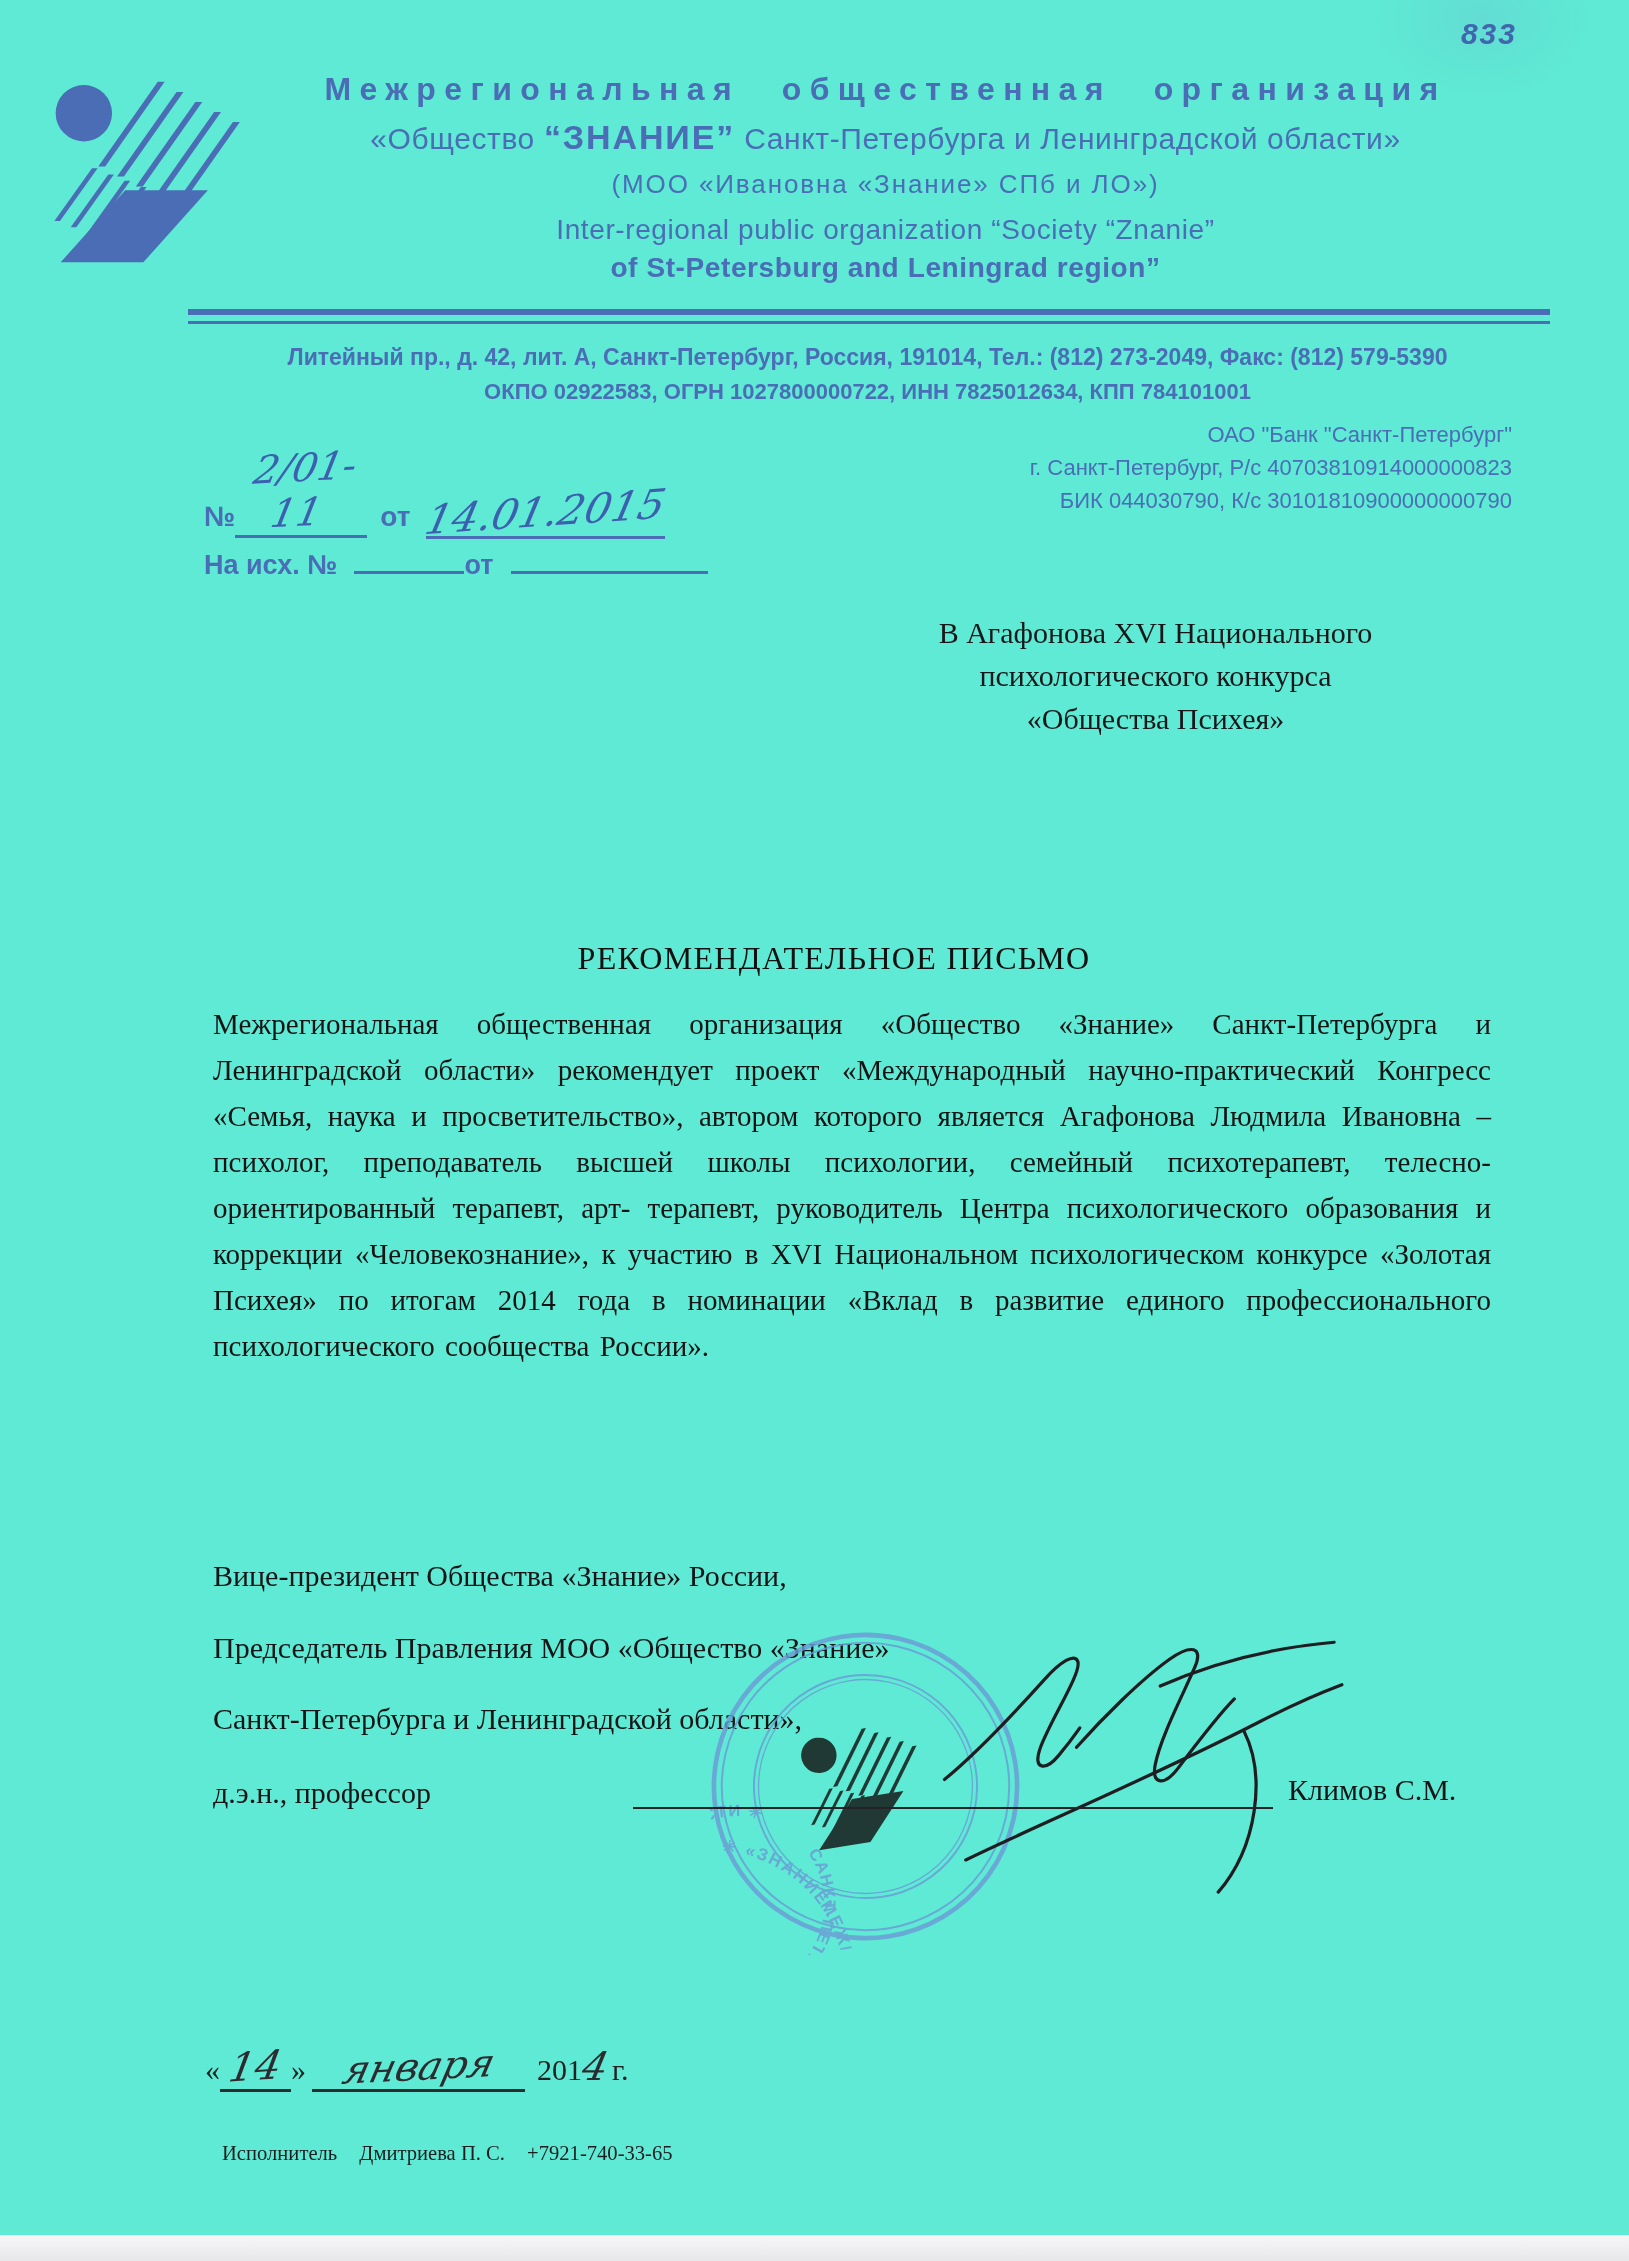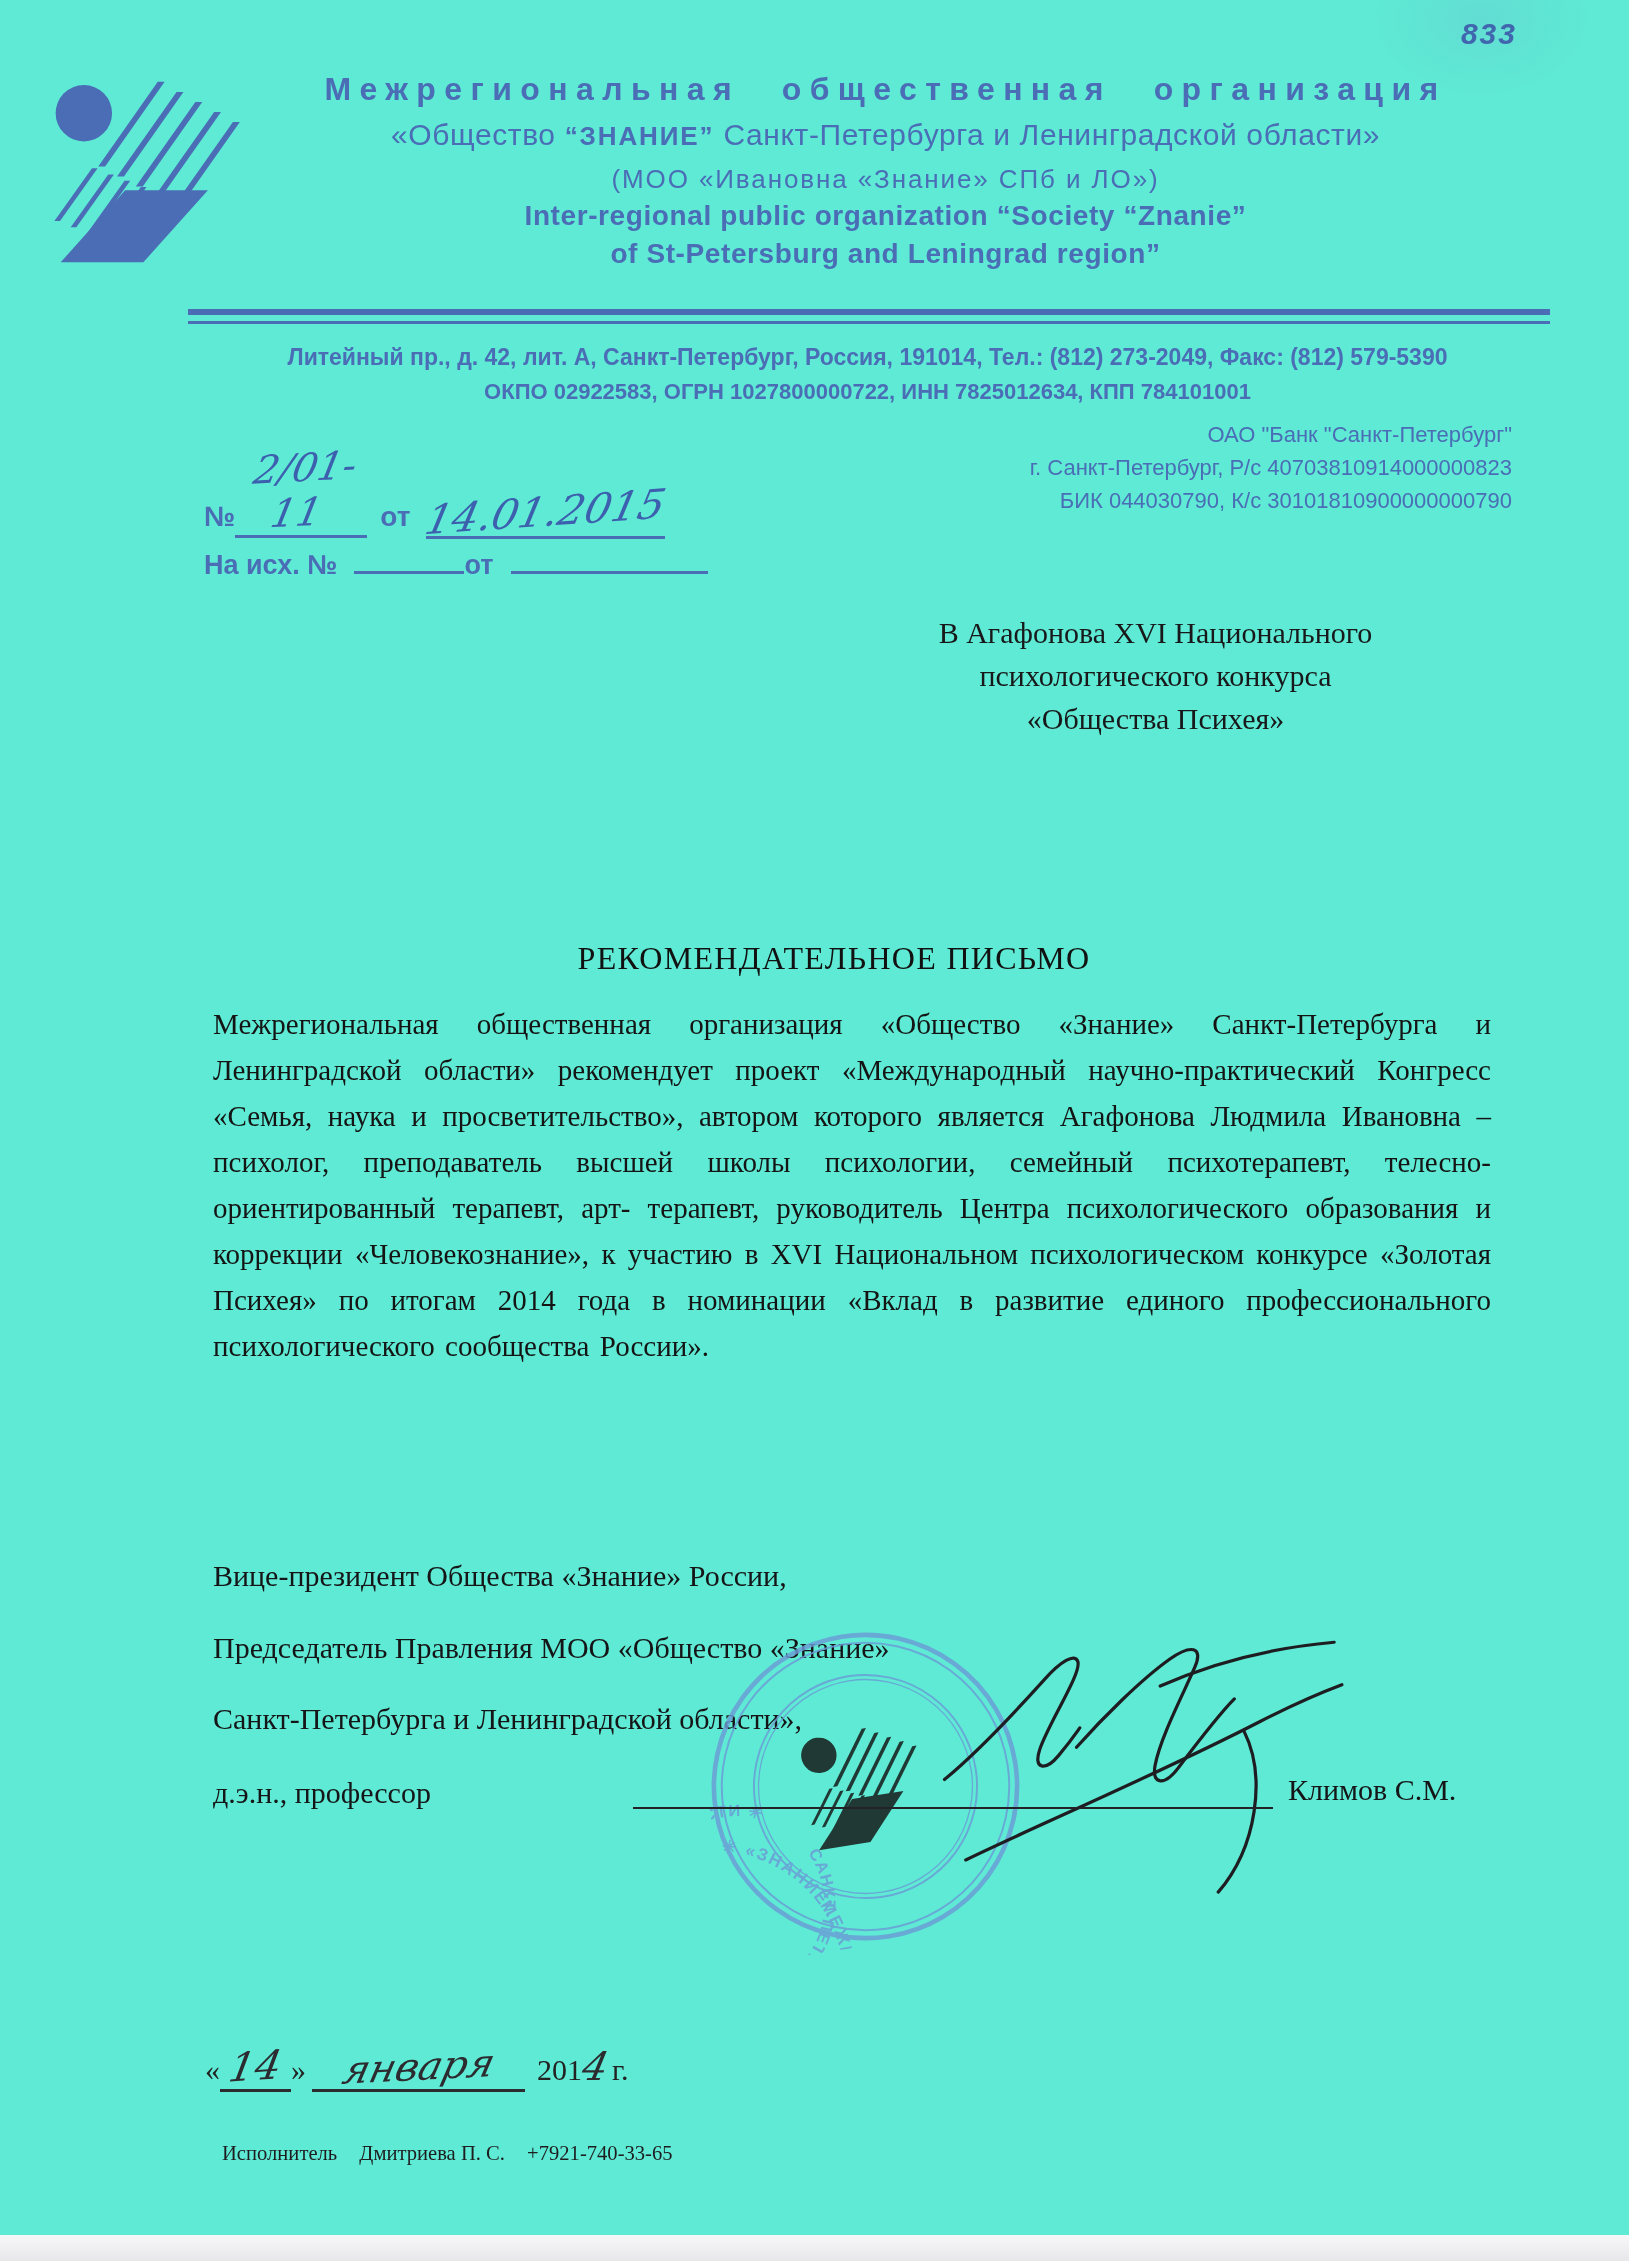--- a/index.html
+++ b/index.html
@@ -21,23 +21,23 @@
   }
   
   .logo{ position:absolute; left:45px; top:63px; width:213px; height:210px; color:#4a6db6;}
   .header-block{
     position:absolute; left:226px; top:71px; width:1319px;
     text-align:center; color:#4a6db6;
     font-family:"Liberation Sans", sans-serif;
   }
   .hl1{ font-size:32px; font-weight:700; letter-spacing:8.4px; word-spacing:24.5px;text-align:center; }
   .hl2{ margin-top:10.3px; font-size:30px; font-weight:500; letter-spacing:0.6px; }
-  .hl2 .znanie{ font-size:26px; font-weight:800; letter-spacing:1.9px; margin:0 9px; }
+  .hl2 .znanie{ font-size:34px; font-weight:800; letter-spacing:1.9px; margin:0 9px; }
   .hl3{ margin-top:11.6px; font-size:26px; font-weight:500; letter-spacing:1.9px; }
-  .hl4{ margin-top:5px; font-size:28px; font-weight:700; letter-spacing:0.6px; }
+  .hl4{ margin-top:14px; font-size:28px; font-weight:400; letter-spacing:0.6px; }
   .hl5{ margin-top:6.4px; font-size:28px; font-weight:700; letter-spacing:0.6px; }
   .rule{
     position:absolute; left:188px; top:309px; width:1362px; height:5.8px;
     border-top:6.4px solid #4a6db6; border-bottom:3.2px solid #4a6db6;
   }
   .address-line{
     position:absolute; left:168px; top:344px; width:1399px; text-align:center;
     font-family:"Liberation Sans", sans-serif; font-weight:600;
     font-size:23px; color:#4a6db6;
   }

